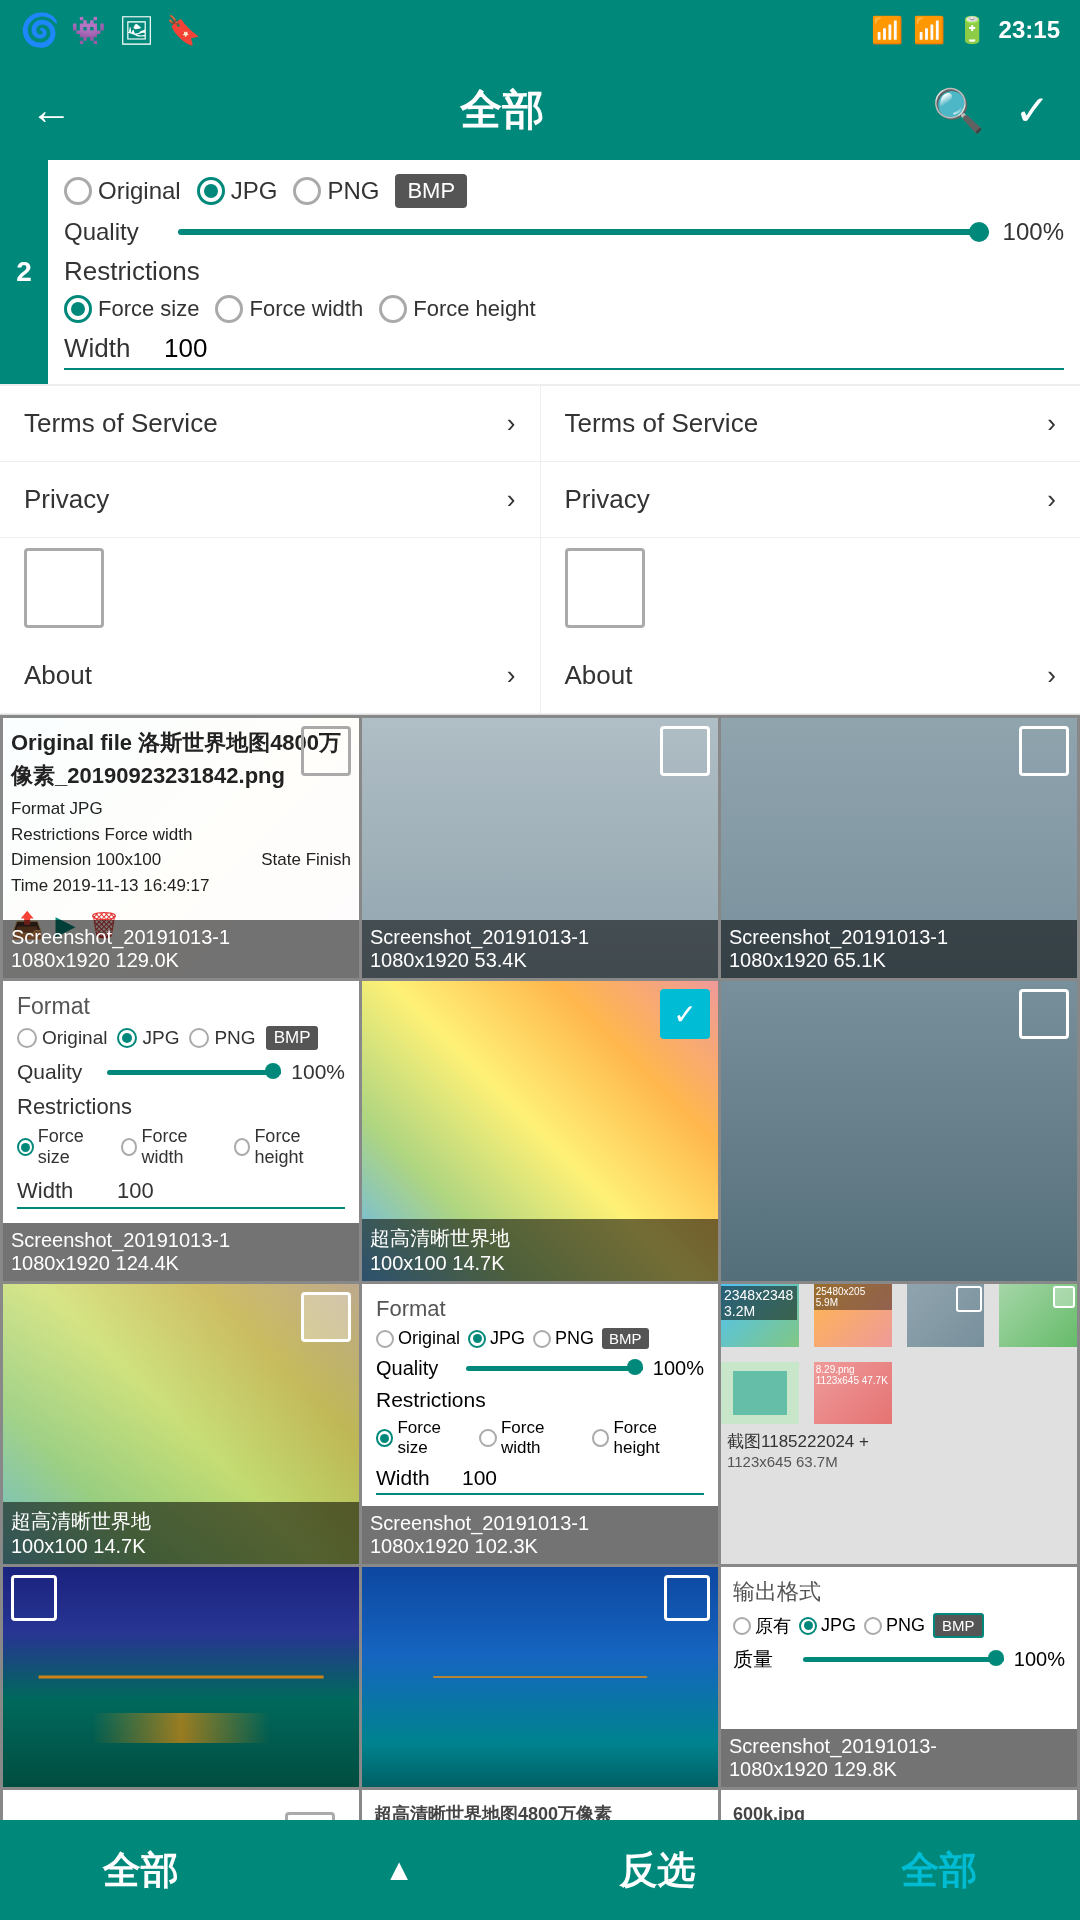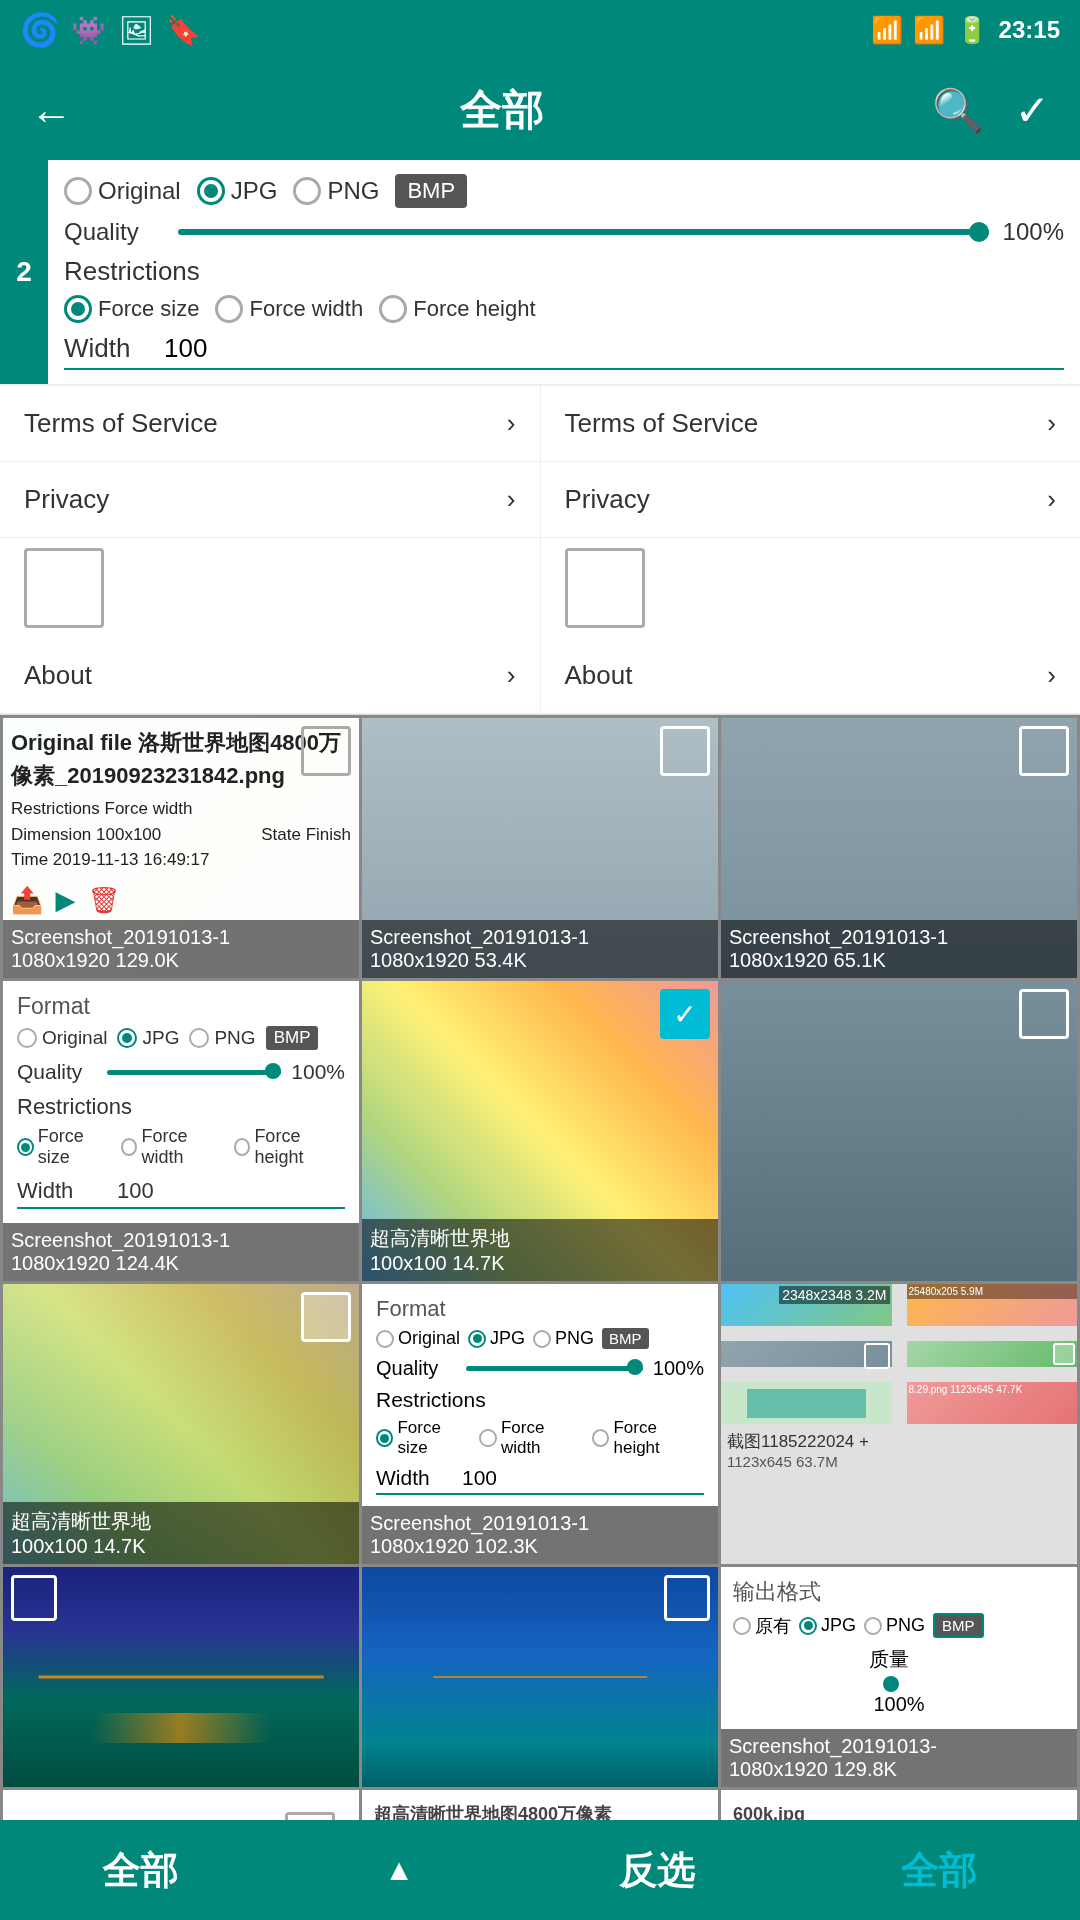--- a/index.html
+++ b/index.html
@@ -229,20 +229,21 @@
   </div>
 
   <div style="display:grid; grid-template-columns:repeat(3,1fr); gap:3px; background:#888; padding:3px;">
 
     <div style="background:white; position:relative; height:260px; overflow:hidden;">
       <div style="position:absolute;top:0;left:0;right:0;bottom:0;overflow:hidden;">
         <div class="map-mosaic" style="opacity:0.3;"></div>
       </div>
       <div style="position:relative;z-index:2;padding:8px;font-size:17px;line-height:1.5;color:#222;background:rgba(255,255,255,0.92);height:100%;">
         <div style="font-size:22px;font-weight:bold;margin-bottom:4px;">Original file  洛斯世界地图4800万像素_20190923231842.png</div>
+        <div>Format  JPG</div>
         <div>Restrictions  Force width</div>
         <div style="display:flex;justify-content:space-between;">
           <span>Dimension 100x100</span>
             <span>State Finish</span>
         </div>
         <div>Time  2019-11-13 16:49:17</div>
         <div style="display:flex;gap:12px;margin-top:8px;">
           <span style="font-size:26px;">📤</span>
           <span style="font-size:26px;color:#00897B;">▶</span>
           <span style="font-size:26px;color:#e53935;">🗑</span>
@@ -408,21 +409,21 @@
           <span style="font-size:21px;margin-left:16px;">100</span>
         </div>
       </div>
       <div style="position:absolute;bottom:0;left:0;right:0;background:rgba(0,0,0,0.55);color:white;padding:6px 8px;font-size:20px;">
         <div>Screenshot_20191013-1</div>
         <div>1080x1920  102.3K</div>
       </div>
     </div>
 
     <div style="background:#e0e0e0; position:relative; height:280px; overflow:hidden;">
-      <div style="display:grid;grid-template-columns:repeat(2,1fr);gap:15px;height:140px;">
+      <div style="display:grid;grid-template-columns:repeat(4,1fr);gap:15px;height:140px;">
         <div style="background:linear-gradient(135deg,#4fc3f7,#81c784);position:relative;">
           <div style="position:absolute;top:2px;right:2px;font-size:14px;color:white;background:rgba(0,0,0,0.5);padding:1px 3px;">2348x2348 3.2M</div>
         </div>
         <div style="background:linear-gradient(135deg,#ffb74d,#ef9a9a);">
           <div style="font-size:10px;color:white;padding:2px;background:rgba(0,0,0,0.4);">25480x205 5.9M</div>
         </div>
         <div style="background:linear-gradient(135deg,#90a4ae,#78909c);position:relative;">
           <div style="position:absolute;top:2px;right:2px;width:26px;height:26px;border:2px solid white;border-radius:3px;"></div>
         </div>
         <div style="background:linear-gradient(135deg,#a5d6a7,#66bb6a);">
@@ -474,21 +475,21 @@
                 <div style="width:9px;height:9px;background:#00897B;border-radius:50%;"></div>
               </div>
               <span style="font-size:18px;">JPG</span>
             </div>
           <div style="display:flex;align-items:center;gap:4px;">
               <div style="width:18px;height:18px;border-radius:50%;border:2px solid #aaa;"></div>
               <span style="font-size:18px;">PNG</span>
             </div>
           <span style="background:#555;color:white;font-size:15px;padding:2px 7px;border-radius:3px;border:2px solid #00897B;">BMP</span>
         </div>
-        <div style="display:flex;align-items:center;gap:10px;margin-bottom:8px;flex-direction:column;">
+        <div style="display:flex;align-items:center;gap:10px;margin-bottom:8px;">
           <span style="font-size:20px;min-width:60px;">质量</span>
           <div style="flex:1;height:5px;background:#00897B;border-radius:3px;position:relative;">
               <div style="position:absolute;right:0;top:-7px;width:16px;height:16px;background:#00897B;border-radius:50%;"></div>
             </div>
           <span style="font-size:20px;">100%</span>
         </div>
       </div>
       <div style="position:absolute;bottom:0;left:0;right:0;background:rgba(0,0,0,0.55);color:white;padding:6px 8px;font-size:20px;">
         <div>Screenshot_20191013-</div>
         <div>1080x1920  129.8K</div>

